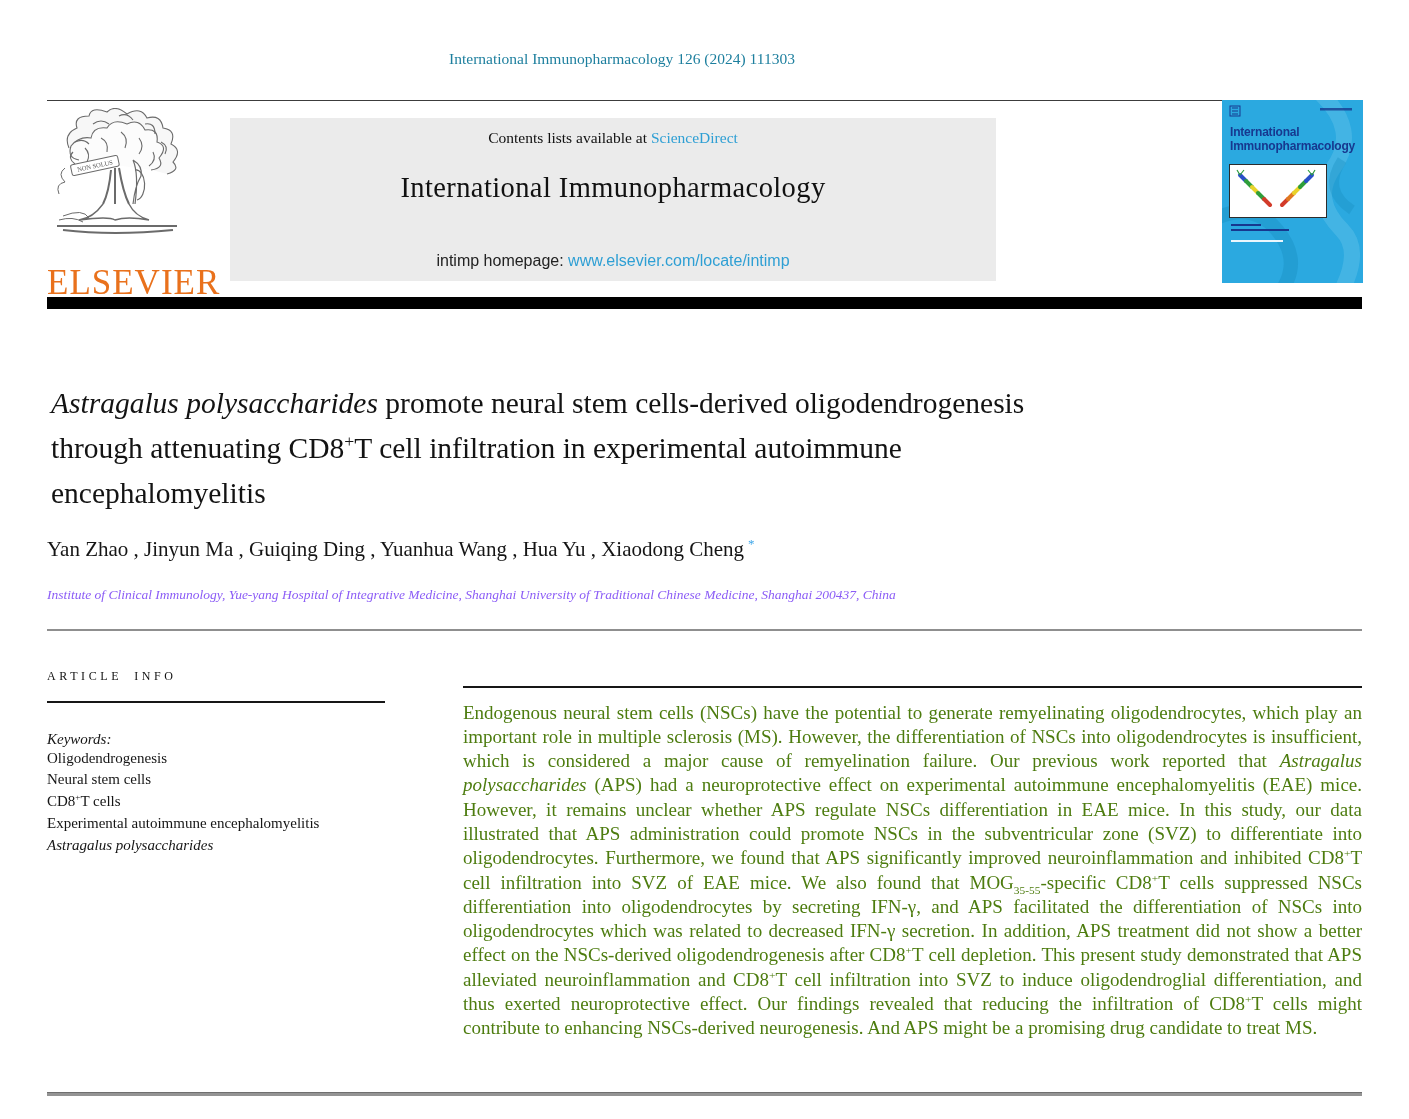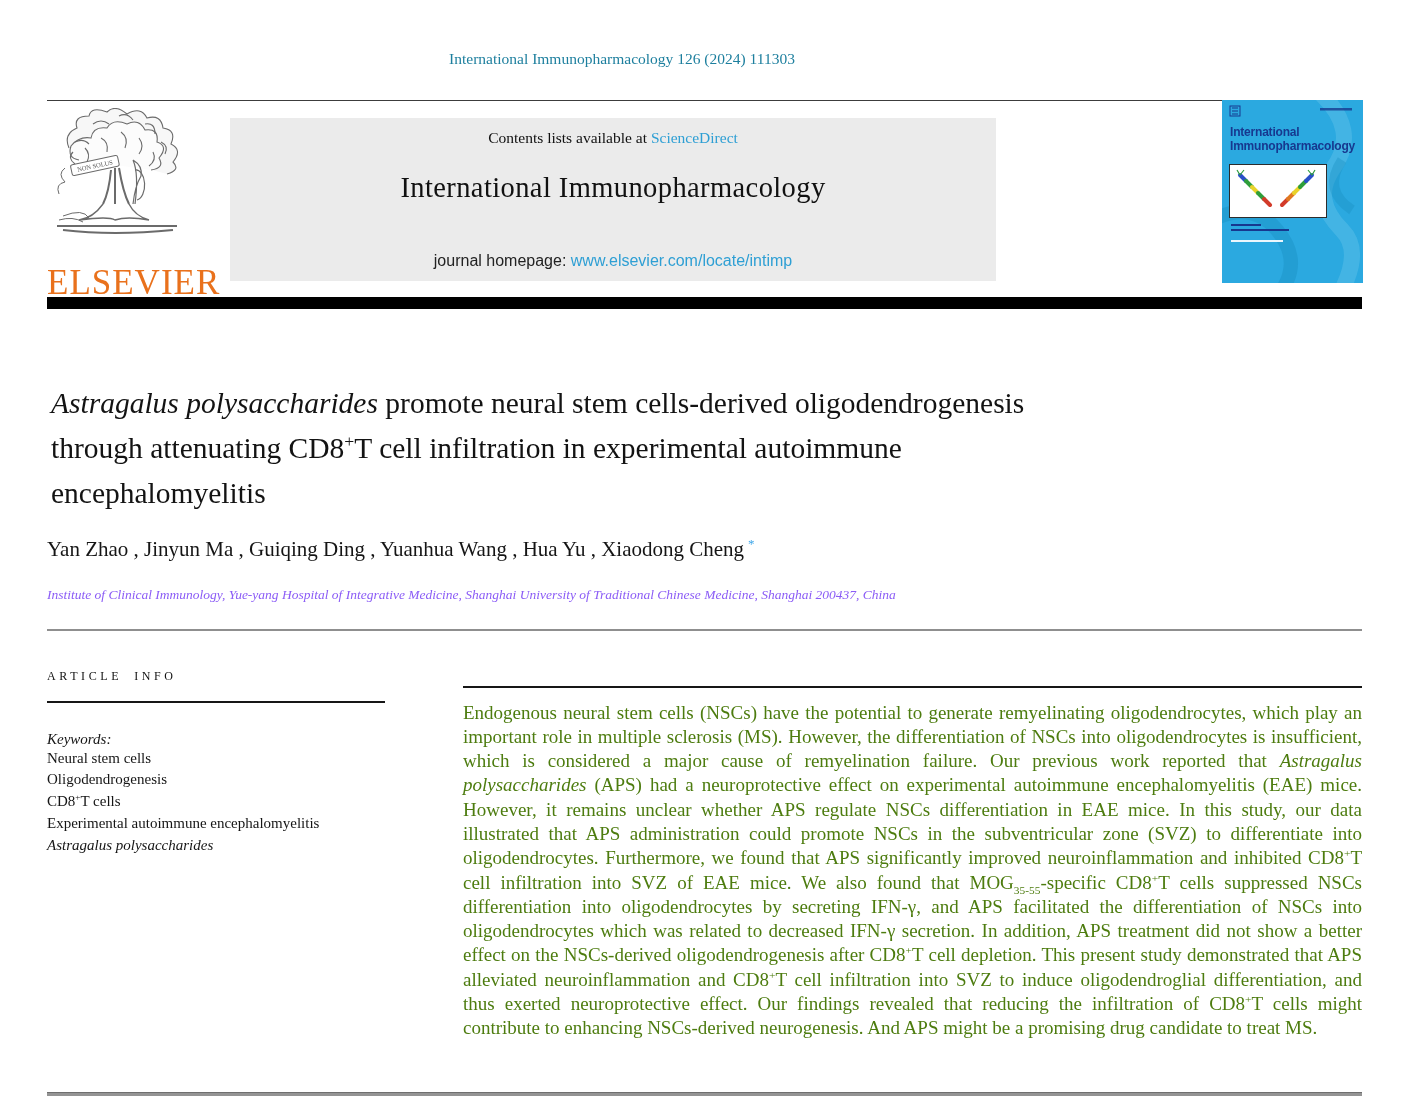--- a/index.html
+++ b/index.html
@@ -85,21 +85,21 @@
       <rect x="22" y="52" width="48" height="11" rx="2" fill="#ffffff" stroke="#6b6b6b" stroke-width="1"></rect>
       <text x="46" y="60" text-anchor="middle" font-size="6.5" fill="#555" font-family="Liberation Serif, serif">NON SOLUS</text>
     </g>
   </svg>
   <div class="elsevier-word">ELSEVIER</div>
 </div>
 
 <div class="abs gray-box">
   <div class="contents-line"><span>Contents lists available at </span><a href="#">ScienceDirect</a></div>
   <div class="journal-title">International Immunopharmacology</div>
-  <div class="homepage-line"><span>journal homepage: </span><a href="#">www.elsevier.com/locate/intimp</a></div>
+  <div class="homepage-line"><span>intimp homepage: </span><a href="#">www.elsevier.com/locate/intimp</a></div>
 </div>
 
 <div class="abs cover">
   <svg width="141" height="183" viewBox="0 0 141 183" style="position:absolute;left:0;top:0">
     <rect width="141" height="183" fill="#2ba9e0"></rect>
     <path d="M95 -10 Q140 30 110 70 Q90 100 120 130 Q140 150 120 190" stroke="#58bde8" stroke-width="16" fill="none" opacity="0.55"></path>
     <path d="M-10 120 Q30 100 55 130 Q80 160 60 190" stroke="#1b90c4" stroke-width="14" fill="none" opacity="0.45"></path>
     <path d="M120 60 Q100 90 130 110" stroke="#1b90c4" stroke-width="10" fill="none" opacity="0.4"></path>
     <g stroke="#17388f" stroke-width="1">
       <rect x="8" y="6" width="10" height="10" fill="none"></rect>
@@ -140,22 +140,22 @@
 
 <div class="abs affiliation">Institute of Clinical Immunology, Yue-yang Hospital of Integrative Medicine, Shanghai University of Traditional Chinese Medicine, Shanghai 200437, China</div>
 
 <div class="abs divider-mid"></div>
 
 <div class="abs info-col">
   <div class="col-heading">ARTICLE INFO</div>
   <div class="head-rule"></div>
   <div class="kw-label">Keywords:</div>
   <div>
+      <div class="kw"><span>Oligodendrogenesis</span></div>
       <div class="kw"><span>Neural stem cells</span></div>
-      <div class="kw"><span>Oligodendrogenesis</span></div>
       <div class="kw"><span>CD8</span><sup>+</sup><span>T cells</span></div>
       <div class="kw"><span>Experimental autoimmune encephalomyelitis</span></div>
       <div class="kw"><i>Astragalus polysaccharides</i></div>
     </div>
 </div>
 
 <div class="abs abst-col">
   <div class="head-rule"></div>
   <p class="abstract-text" style="margin:13px 0 0 0;"><span>Endogenous neural stem cells (NSCs) have the potential to generate remyelinating oligodendrocytes, which play an important role in multiple sclerosis (MS). However, the differentiation of NSCs into oligodendrocytes is insufficient, which is considered a major cause of remyelination failure. Our previous work reported that </span><i>Astragalus polysaccharides</i><span> (APS) had a neuroprotective effect on experimental autoimmune encephalomyelitis (EAE) mice. However, it remains unclear whether APS regulate NSCs differentiation in EAE mice. In this study, our data illustrated that APS administration could promote NSCs in the subventricular zone (SVZ) to differentiate into oligodendrocytes. Furthermore, we found that APS significantly improved neuroinflammation and inhibited CD8</span><sup>+</sup><span>T cell infiltration into SVZ of EAE mice. We also found that MOG</span><sub>35-55</sub><span>-specific CD8</span><sup>+</sup><span>T cells suppressed NSCs differentiation into oligodendrocytes by secreting IFN-γ, and APS facilitated the differentiation of NSCs into oligodendrocytes which was related to decreased IFN-γ secretion. In addition, APS treatment did not show a better effect on the NSCs-derived oligodendrogenesis after CD8</span><sup>+</sup><span>T cell depletion. This present study demonstrated that APS alleviated neuroinflammation and CD8</span><sup>+</sup><span>T cell infiltration into SVZ to induce oligodendroglial differentiation, and thus exerted neuroprotective effect. Our findings revealed that reducing the infiltration of CD8</span><sup>+</sup><span>T cells might contribute to enhancing NSCs-derived neurogenesis. And APS might be a promising drug candidate to treat MS.</span></p>
 </div>

